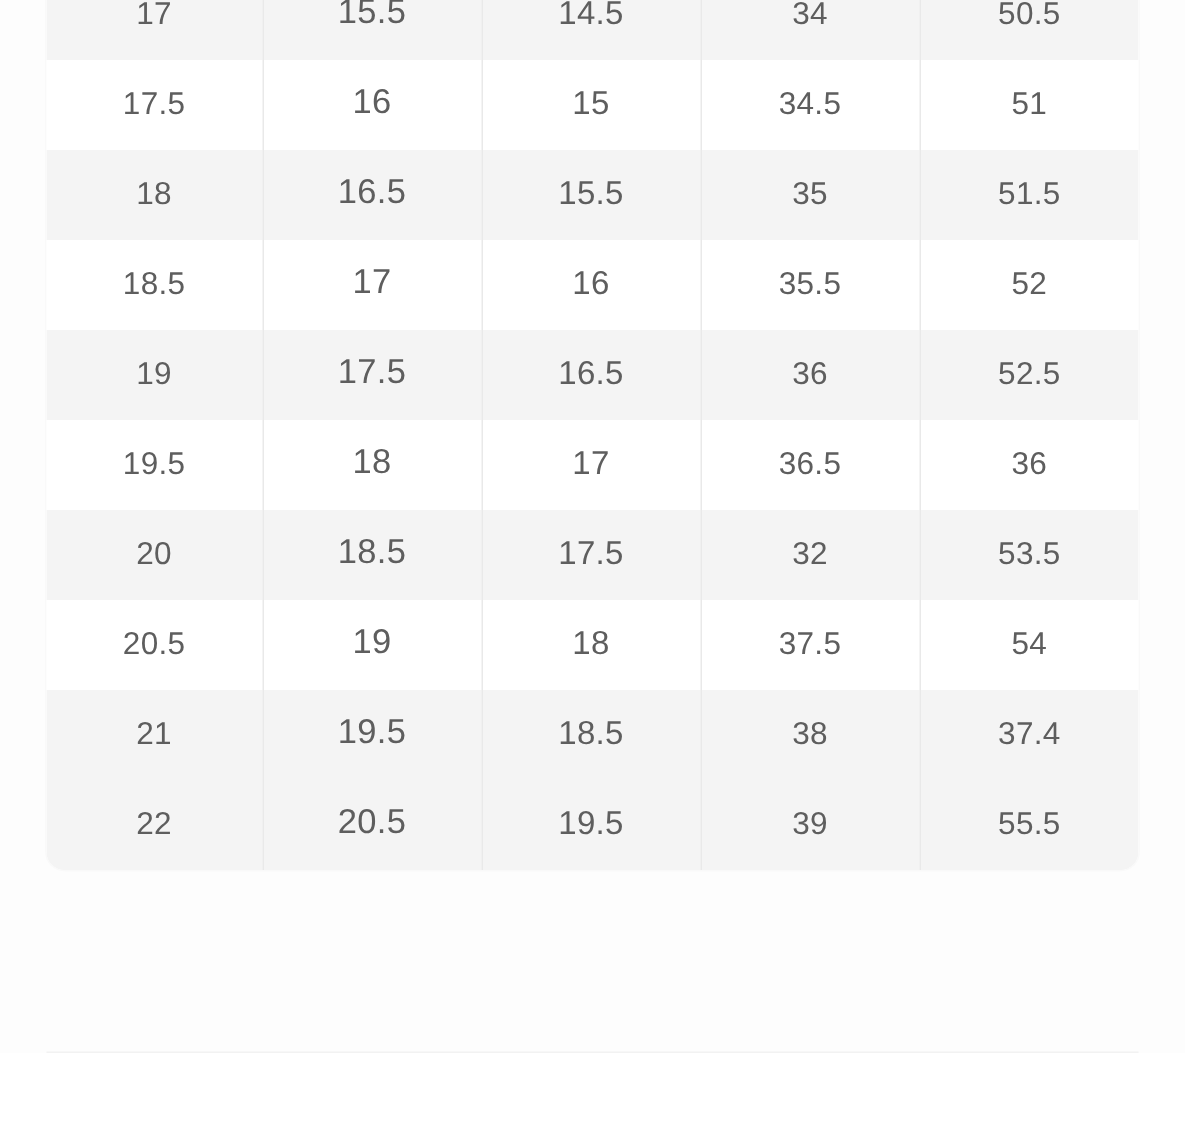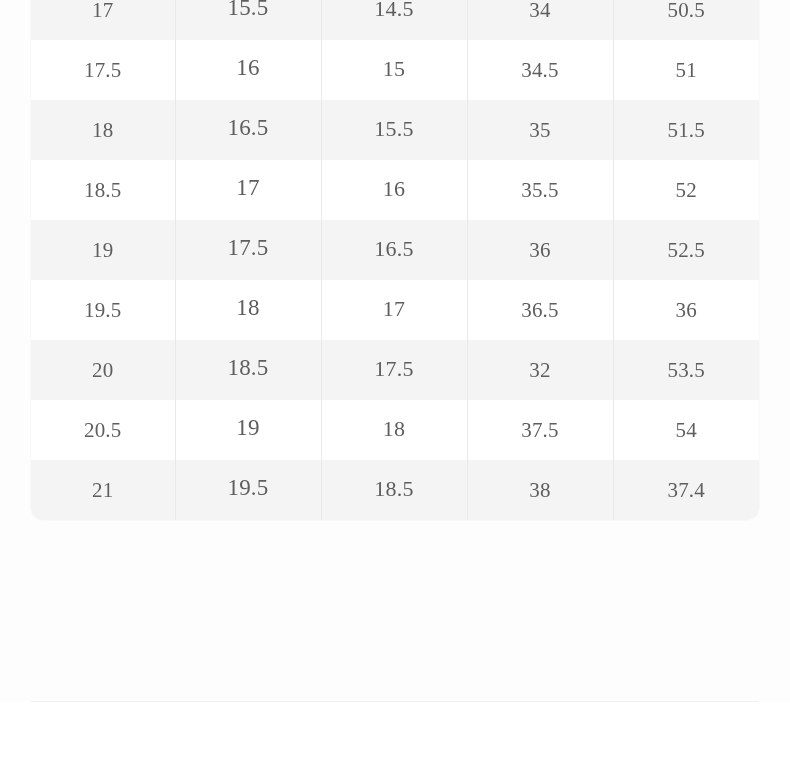--- a/index.html
+++ b/index.html
@@ -10,21 +10,20 @@
     background: #ffffff;
     font-family: "Liberation Sans", "DejaVu Sans", sans-serif;
     overflow: hidden;
   }
 
   #page {
     position: relative;
     width: 790px;
     height: 761px;
     background: #fdfdfd;
-    font-family: Liberation Serif, serif;
   }
 
   
   #size-chart-wrap {
     position: absolute;
     left: 31px;
     top: -20px;                 
     width: 728px;
     background: #ffffff;
     border-radius: 10px;
@@ -147,20 +146,27 @@
             <td class="col-3">37.5</td>
             <td class="col-4">54</td>
           </tr>
           <tr class="row-odd">
             <td class="col-0">21</td>
             <td class="col-1">19.5</td>
             <td class="col-2">18.5</td>
             <td class="col-3">38</td>
             <td class="col-4">37.4</td>
           </tr>
+          <tr class="row-odd">
+            <td class="col-0">22</td>
+            <td class="col-1">20.5</td>
+            <td class="col-2">19.5</td>
+            <td class="col-3">39</td>
+            <td class="col-4">55.5</td>
+          </tr>
         </tbody>
     </table>
   </div>
 
   <div id="table-bottom-hairline"></div>
   <div id="page-bottom-space"></div>
 
 </div>
 
 </body></html>

